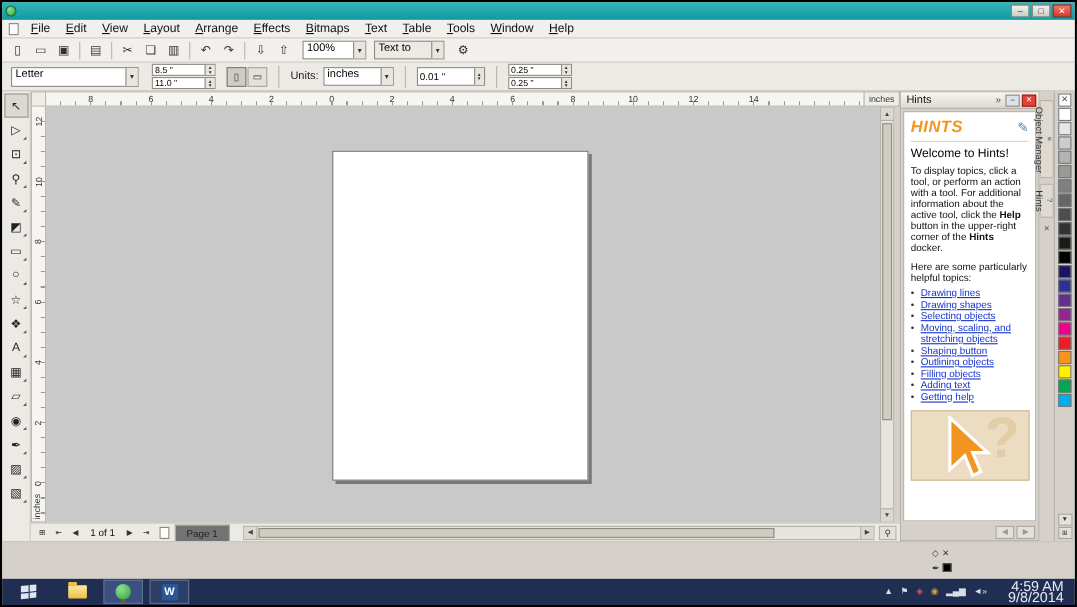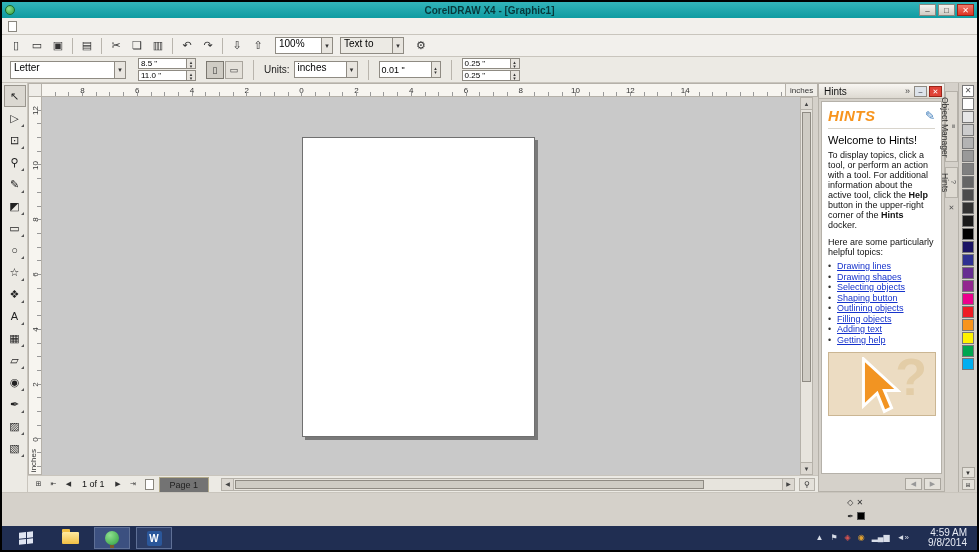--- a/index.html
+++ b/index.html
@@ -142,40 +142,54 @@
   .tb-app.active { background:#3c5080; }
   .winflag { width:14px; height:12px; display:grid; grid-template-columns:1fr 1fr; grid-template-rows:1fr 1fr; gap:1px; transform:skewY(-6deg); }
   .winflag div { background:#dfe5f2; }
   .folder { width:17px; height:12px; background:linear-gradient(#ffe9a0,#f0bf44); border-radius:1px; position:relative; }
   .folder::before { content:""; position:absolute; top:-3px; left:0; width:8px; height:3px; background:#f0bf44; border-radius:1px 1px 0 0; }
   .balloon { width:14px; height:14px; border-radius:50%; background:radial-gradient(circle at 35% 30%, #8fe08f, #2f9e3f); position:relative; }
   .balloon::after { content:""; position:absolute; left:5px; bottom:-3px; width:4px; height:3px; background:#7a5a2a; }
   .wordicon { width:15px; height:15px; background:#2b579a; border-radius:2px; color:#fff; font-size:10px; font-weight:bold; text-align:center; line-height:15px; }
   .tray { margin-left:auto; display:flex; align-items:center; gap:7px; font-size:8px; }
   .tray-icon { line-height:10px; }
-  .clock { text-align:right; font-size:10px; color:#e8ecf5; line-height:10px; margin:0 4px 0 12px; }
+  .clock { text-align:right; font-size:13px; color:#e8ecf5; line-height:10px; margin:0 4px 0 12px; }
 </style>
 </head>
 <body>
 
 <div class="screen" data-name="screen">
   <div class="frame" data-name="coreldraw-window">
 
     <div class="titlebar" data-name="title-bar">
       <div class="app-icon" data-name="coreldraw-app-icon"></div>
-      <div class="title-text" data-name="window-title">CorelDRAW X4 - [Graphic1]</div>
       <div class="win-controls" data-name="window-controls">
         <div class="win-btn" data-name="minimize-button">‒</div>
         <div class="win-btn" data-name="maximize-button">□</div>
         <div class="win-btn close" data-name="close-button">✕</div>
       </div>
     </div>
 
     <div class="menubar" data-name="menu-bar">
       <div class="doc-icon" data-name="document-icon"></div>
+      <div data-name="menu-items" style="display:flex;">
+
+      <span class="menu-item" data-name="menu-item">File</span>
+          <span class="menu-item" data-name="menu-item">Edit</span>
+          <span class="menu-item" data-name="menu-item">View</span>
+          <span class="menu-item" data-name="menu-item">Layout</span>
+          <span class="menu-item" data-name="menu-item">Arrange</span>
+          <span class="menu-item" data-name="menu-item">Effects</span>
+          <span class="menu-item" data-name="menu-item">Bitmaps</span>
+          <span class="menu-item" data-name="menu-item">Text</span>
+          <span class="menu-item" data-name="menu-item">Table</span>
+          <span class="menu-item" data-name="menu-item">Tools</span>
+          <span class="menu-item" data-name="menu-item">Window</span>
+          <span class="menu-item" data-name="menu-item">Help</span>
+        </div>
     </div>
 
     <div class="toolbar" data-name="standard-toolbar">
       <div data-name="toolbar-buttons" style="display:flex; align-items:center; gap:1px;">
 
       <div class="tb-btn" data-name="new-icon">
             <span data-name="toolbar-glyph">▯</span>
           </div>
           <div class="tb-btn" data-name="open-icon">
             <span data-name="toolbar-glyph">▭</span>
@@ -427,20 +441,23 @@
           <div data-name="hints-links">
 
           <div class="hint-link-row" data-name="hint-link-row">
                 <a class="hint-link" data-name="hint-link">Drawing lines</a>
               </div>
               <div class="hint-link-row" data-name="hint-link-row">
                 <a class="hint-link" data-name="hint-link">Drawing shapes</a>
               </div>
               <div class="hint-link-row" data-name="hint-link-row">
                 <a class="hint-link" data-name="hint-link">Selecting objects</a>
+              </div>
+              <div class="hint-link-row" data-name="hint-link-row">
+                <a class="hint-link" data-name="hint-link">Moving, scaling, and stretching objects</a>
               </div>
               <div class="hint-link-row" data-name="hint-link-row">
                 <a class="hint-link" data-name="hint-link">Shaping button</a>
               </div>
               <div class="hint-link-row" data-name="hint-link-row">
                 <a class="hint-link" data-name="hint-link">Outlining objects</a>
               </div>
               <div class="hint-link-row" data-name="hint-link-row">
                 <a class="hint-link" data-name="hint-link">Filling objects</a>
               </div>

